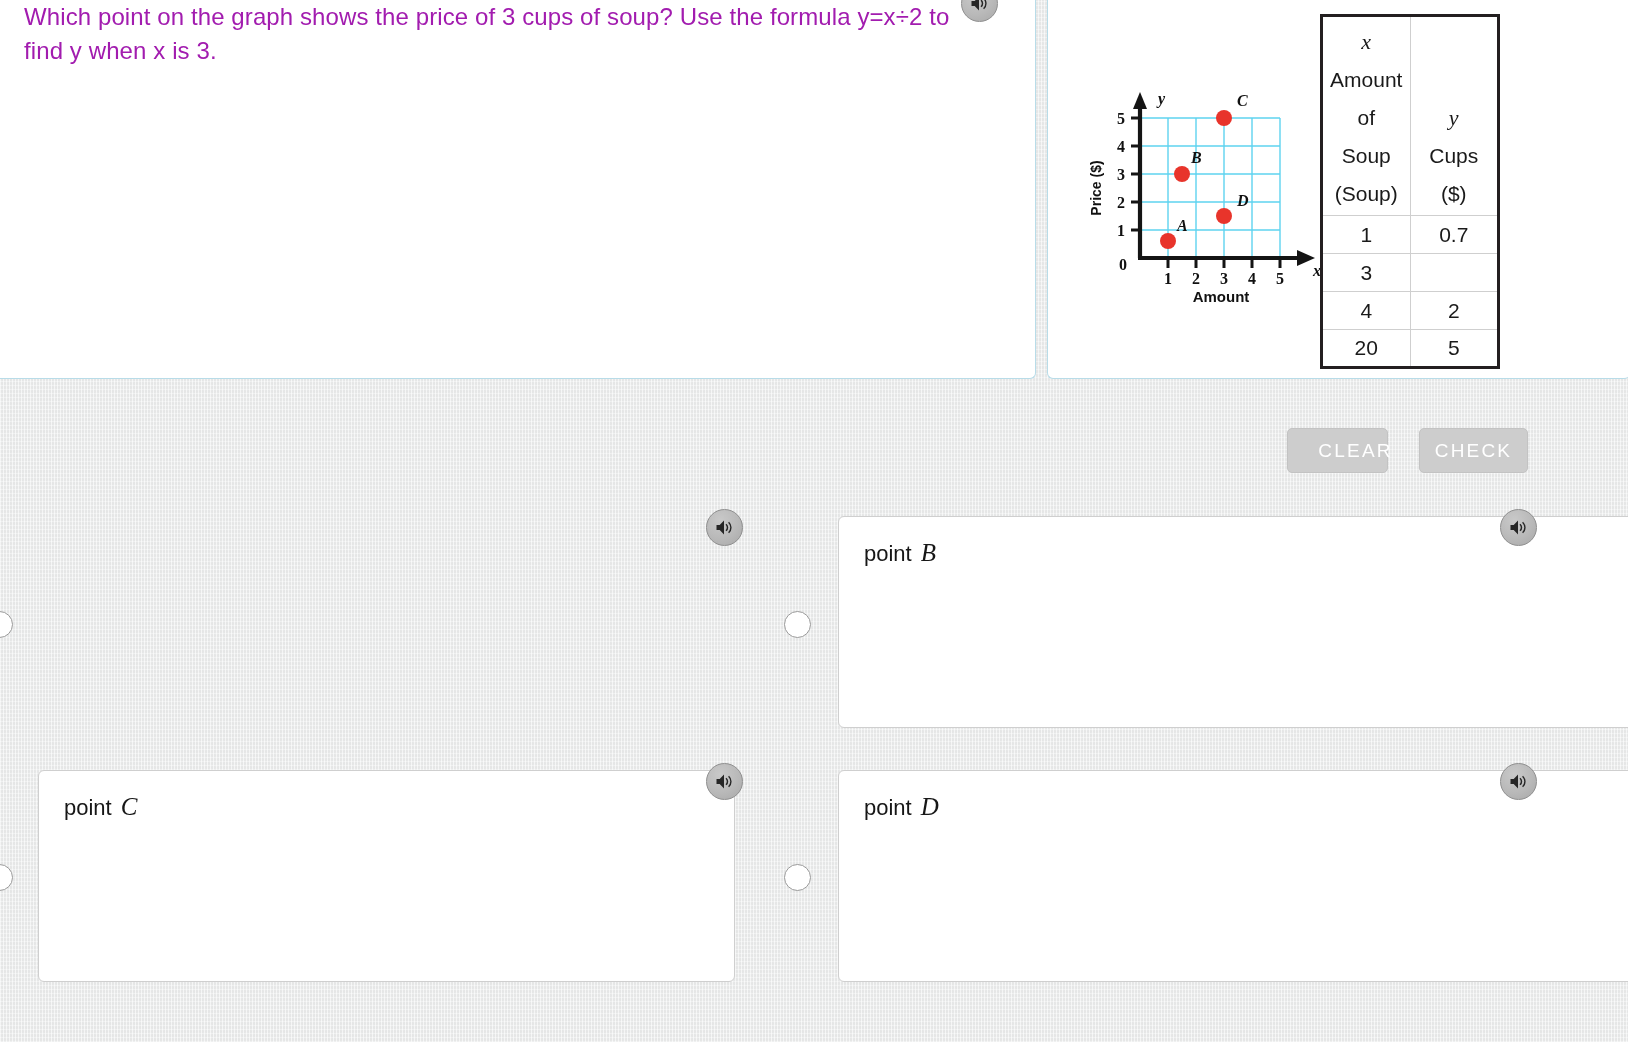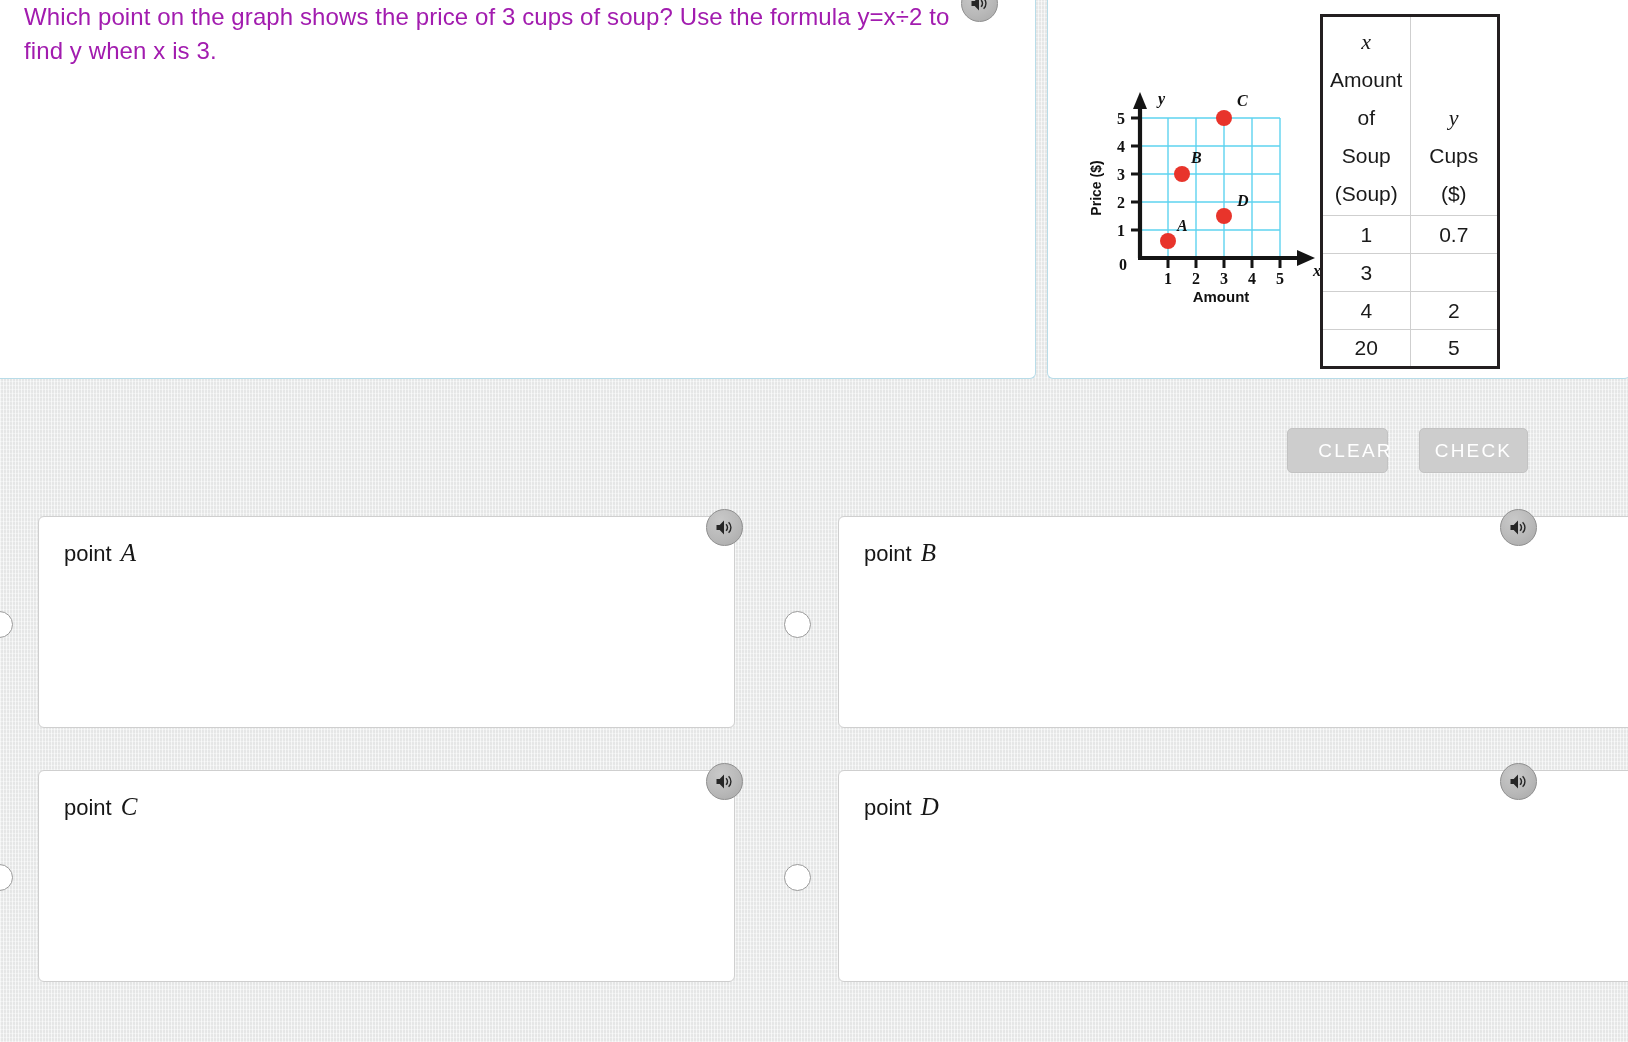--- a/index.html
+++ b/index.html
@@ -280,25 +280,20 @@
       <tr>
         <td>20</td>
         <td>5</td>
       </tr>
     </tbody>
   </table>
 
   <div class="action-btn" id="clear-button">CLEAR</div>
   <div class="action-btn" id="check-button">CHECK</div>
 
-  <div class="choice-box" id="choice-a-box">
-    <div class="choice-label">
-      <span>point </span><span class="ital">A</span>
-    </div>
-  </div>
   <div class="radio" id="choice-a-radio"></div>
   <div class="speaker" id="choice-a-speaker">
     <span>
       <svg width="19" height="17" viewBox="0 0 19 17">
         <path d="M1.5 6 h3.2 L9 1.6 v13.8 L4.7 11 H1.5 z" fill="#262626"></path>
         <path d="M11 5.2 a4.4 4.4 0 0 1 0 6.6" stroke="#262626" stroke-width="1.5" fill="none"></path>
         <path d="M13.6 3.2 a7.2 7.2 0 0 1 0 10.6" stroke="#262626" stroke-width="1.4" fill="none"></path>
       </svg>
     </span>
   </div>

